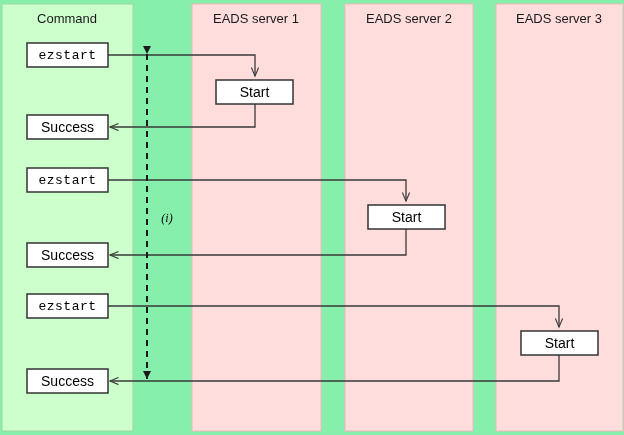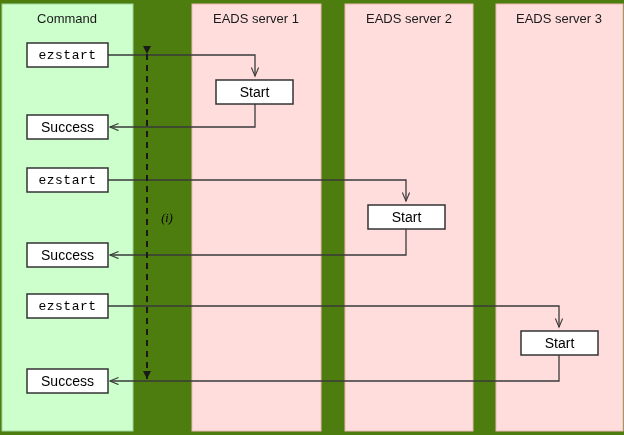--- a/index.html
+++ b/index.html
@@ -7,21 +7,21 @@
     padding: 0;
     background: #ffffff;
   }
   body {
     font-family: "Liberation Sans", sans-serif;
   }
   #diagram-root {
     position: relative;
     width: 624px;
     height: 435px;
-    background: #4d7c0f;
+    background: #86efac;
     overflow: hidden;
   }
   #diagram-svg {
     position: absolute;
     left: 0;
     top: 0;
     width: 624px;
     height: 435px;
   }
   .lane-title {

